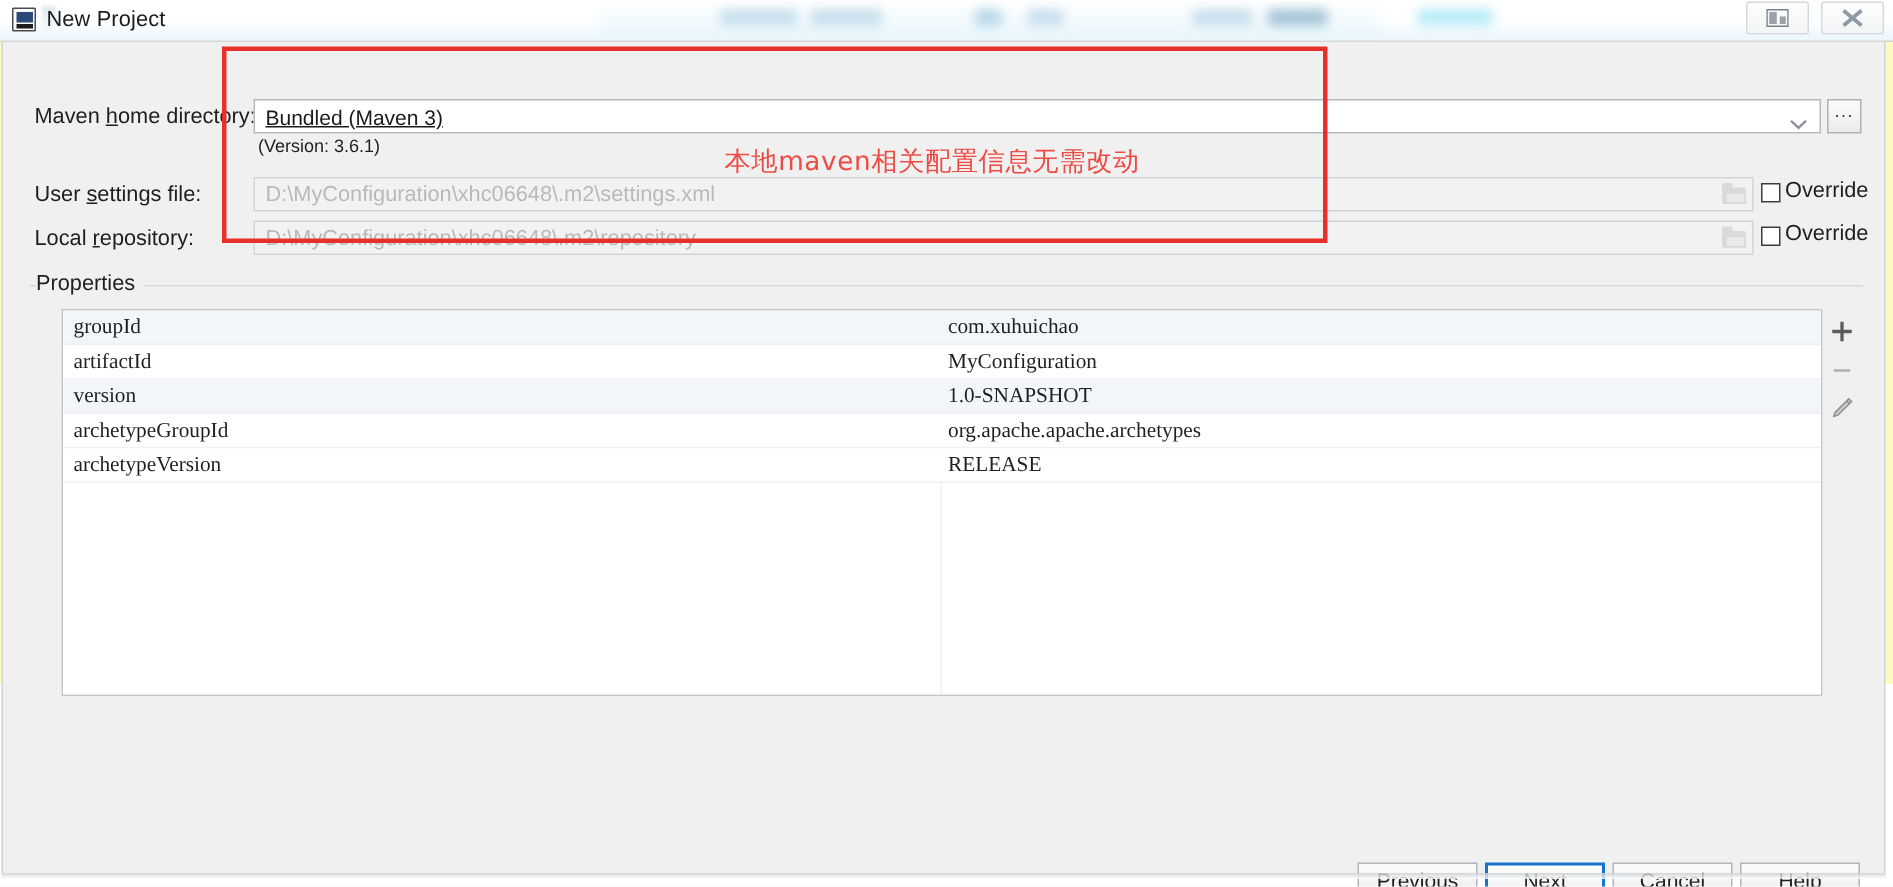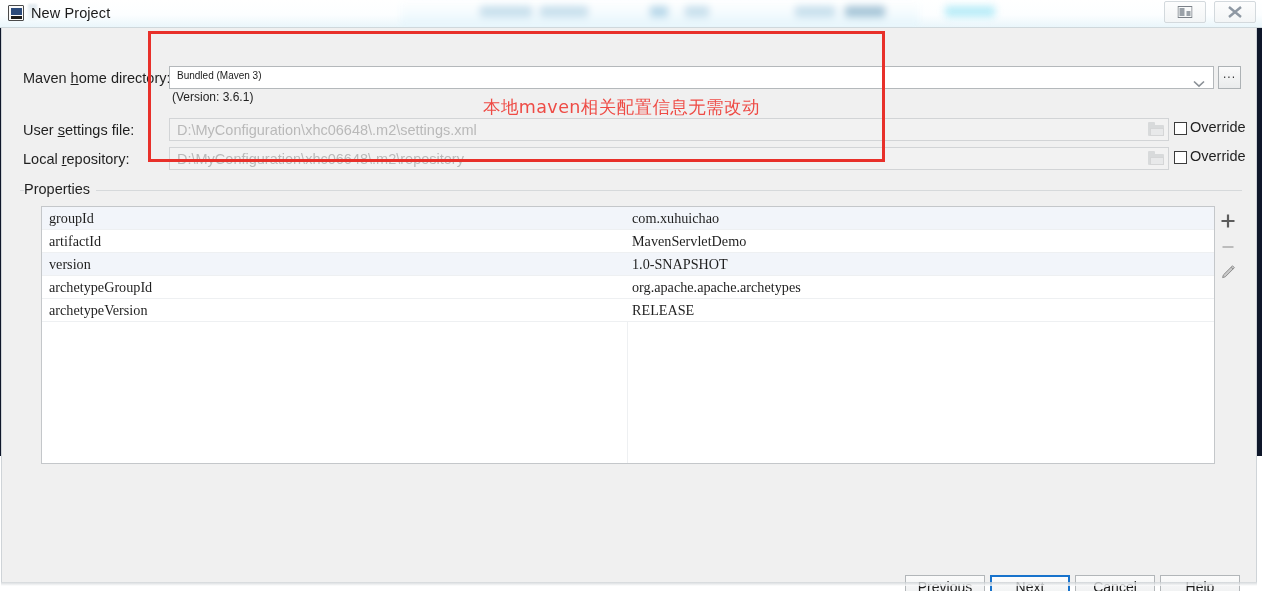--- a/index.html
+++ b/index.html
@@ -6,21 +6,21 @@
   html, body {
     margin: 0; padding: 0;
     width: 1262px; height: 591px;
     background: #ffffff;
     font-family: "Liberation Sans", sans-serif;
     overflow: hidden;
   }
   #root {
     position: relative;
     width: 1262px; height: 456px;
-    background: #0f172a;
+    background: #fef9c3;
   }
 
   
   .titlebar {
     position: absolute; left: 0; top: 0;
     width: 1262px; height: 28px;
     background: linear-gradient(to bottom, #ffffff 0%, #fcfeff 55%, #eaf6fb 100%);
     border-bottom: 1px solid #cfd8dc;
     overflow: hidden;
   }
@@ -112,21 +112,21 @@
 
   
   .combo {
     position: absolute; left: 167px; top: 38px;
     width: 1045px; height: 23px;
     background: #ffffff;
     border: 1px solid #b4b8bb;
   }
   .combo-text {
     position: absolute; left: 7px; top: 3px;
-    font-size: 10px; color: #1b1b1b;
+    font-size: 14px; color: #1b1b1b; text-decoration: underline;
   }
   .combo-arrow {
     position: absolute; right: 8px; top: 7px;
     width: 12px; height: 8px;
   }
   .ellipsis-btn {
     position: absolute; left: 1216px; top: 38px;
     width: 23px; height: 23px;
     background: linear-gradient(to bottom,#fbfbfb,#e9ebec);
     border: 1px solid #adb2b5;
@@ -371,21 +371,21 @@
     <div class="table-wrap">
       <div class="table-filler"></div>
       <div class="col-divider"></div>
 
       <div class="trow odd">
         <span class="tcell-key">groupId</span>
         <span class="tcell-val">com.xuhuichao</span>
       </div>
       <div class="trow even">
         <span class="tcell-key">artifactId</span>
-        <span class="tcell-val">MavenServletDemo</span>
+        <span class="tcell-val">MyConfiguration</span>
       </div>
       <div class="trow odd">
         <span class="tcell-key">version</span>
         <span class="tcell-val">1.0-SNAPSHOT</span>
       </div>
       <div class="trow even">
         <span class="tcell-key">archetypeGroupId</span>
         <span class="tcell-val">org.apache.apache.archetypes</span>
       </div>
       <div class="trow even">

